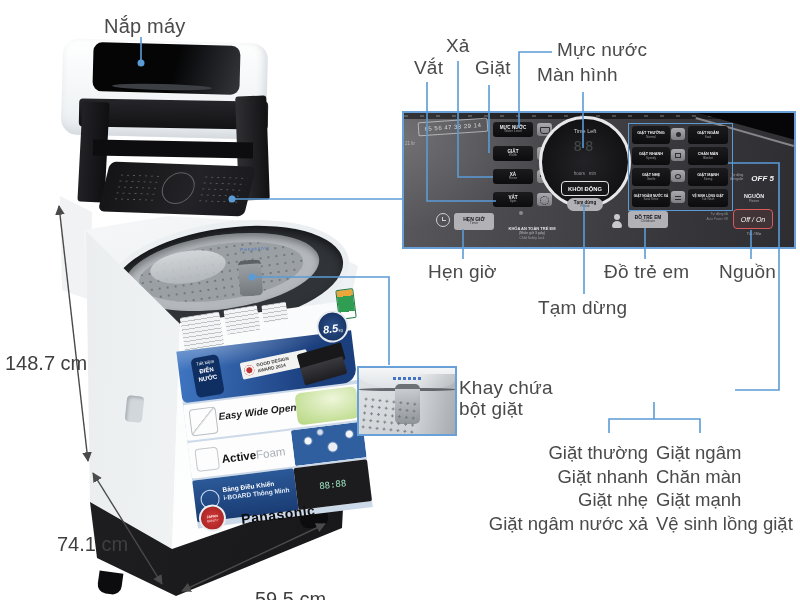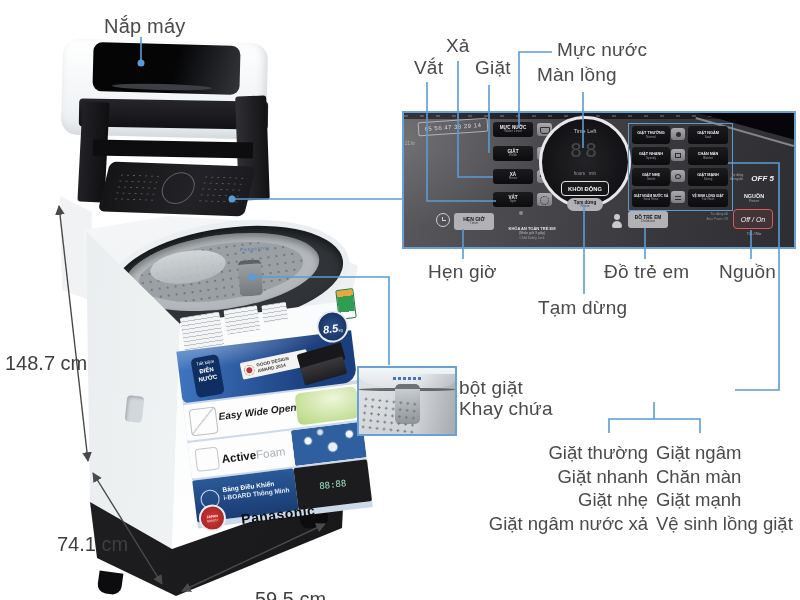--- a/index.html
+++ b/index.html
@@ -160,21 +160,21 @@
       </div>
     <div class="chip" style="left:133px;top:57px;width:15px;height:13px">
         <div style="margin:5px auto 0;width:9px;height:2px;background:repeating-linear-gradient(90deg,#2e2e32 0 2px,transparent 2px 4px)"></div>
       </div>
     <div class="chip" style="left:133px;top:80px;width:15px;height:13px">
         <div style="margin:3px auto 0;width:7px;height:7px;border:1.3px dotted #2e2e32;border-radius:50%"></div>
       </div>
 
     <div class="a" style="left:135px;top:3px;width:92px;height:92px;border-radius:50%;border:3px solid #e8e8ea;background:radial-gradient(#232327,#121214 72%);box-sizing:border-box"></div>
     <div class="a" style="left:135px;top:15px;width:92px;text-align:center;font-size:5.5px;color:#c8c8ca">Time Left</div>
-    <div class="a" style="left:135px;top:25px;width:92px;text-align:center;font-size:20px;letter-spacing:3px;color:#43494a;font-family:'DejaVu Sans Mono',monospace">88</div>
+    <div class="a" style="left:135px;top:25px;width:92px;text-align:center;font-size:14px;letter-spacing:3px;color:#43494a;font-family:'DejaVu Sans Mono',monospace">88</div>
     <div class="a" style="left:135px;top:58px;width:92px;text-align:center;font-size:4.5px;color:#9a9a9e;white-space:pre">hours   min</div>
     <div class="a" style="left:157px;top:68px;width:48px;height:15px;border:1px solid #e4e4e6;border-radius:4px;font-size:5.8px;font-weight:bold;color:#f2f2f4;text-align:center;line-height:15px;box-sizing:border-box">KHỞI ĐỘNG</div>
     <div class="pill" style="left:163px;top:85px;width:36px;height:13px;border-radius:7px">
         <span class="vn" style="font-size:4.6px">Tạm dừng</span>
         <span class="en" style="font-size:3.2px">Pause</span>
       </div>
 
     <div class="a" style="left:224px;top:10px;width:103px;height:86px;border:1.5px solid #5b9bd5"></div>
     <div class="pbtn pg" style="left:228px;top:13px;width:38px;height:18px">
         <span class="vn">GIẶT THƯỜNG</span>
@@ -304,30 +304,30 @@
       <path d="M93,473 L162,584" marker-start="url(#arr)" marker-end="url(#arr)"></path>
       <path d="M182,591 L325,524" marker-start="url(#arr)" marker-end="url(#arr)"></path>
     </g>
   </svg>
 
   <div class="lbl" style="left:104px;top:15px;font-size:20px">Nắp máy</div>
   <div class="lbl" style="left:414px;top:57px">Vắt</div>
   <div class="lbl" style="left:446px;top:35px">Xả</div>
   <div class="lbl" style="left:475px;top:57px">Giặt</div>
   <div class="lbl" style="left:557px;top:39px">Mực nước</div>
-  <div class="lbl" style="left:537px;top:64px">Màn lồng</div>
+  <div class="lbl" style="left:537px;top:64px">Màn hình</div>
   <div class="lbl" style="left:428px;top:261px">Hẹn giờ</div>
   <div class="lbl" style="left:538px;top:297px;line-height:21px">
     <div>Tạm dừng</div>
   </div>
   <div class="lbl" style="left:604px;top:261px">Đồ trẻ em</div>
   <div class="lbl" style="left:719px;top:261px">Nguồn</div>
   <div class="lbl" style="left:459px;top:377px;line-height:21px">
+    <div>Khay chứa</div>
     <div>bột giặt</div>
-    <div>Khay chứa</div>
   </div>
   <div class="plist" style="left:488px;top:441px;width:160px;text-align:right">
     <div>Giặt thường</div>
     <div>Giặt nhanh</div>
     <div>Giặt nhẹ</div>
     <div>Giặt ngâm nước xả</div>
   </div>
   <div class="plist" style="left:656px;top:441px;width:142px">
     <div>Giặt ngâm</div>
     <div>Chăn màn</div>

